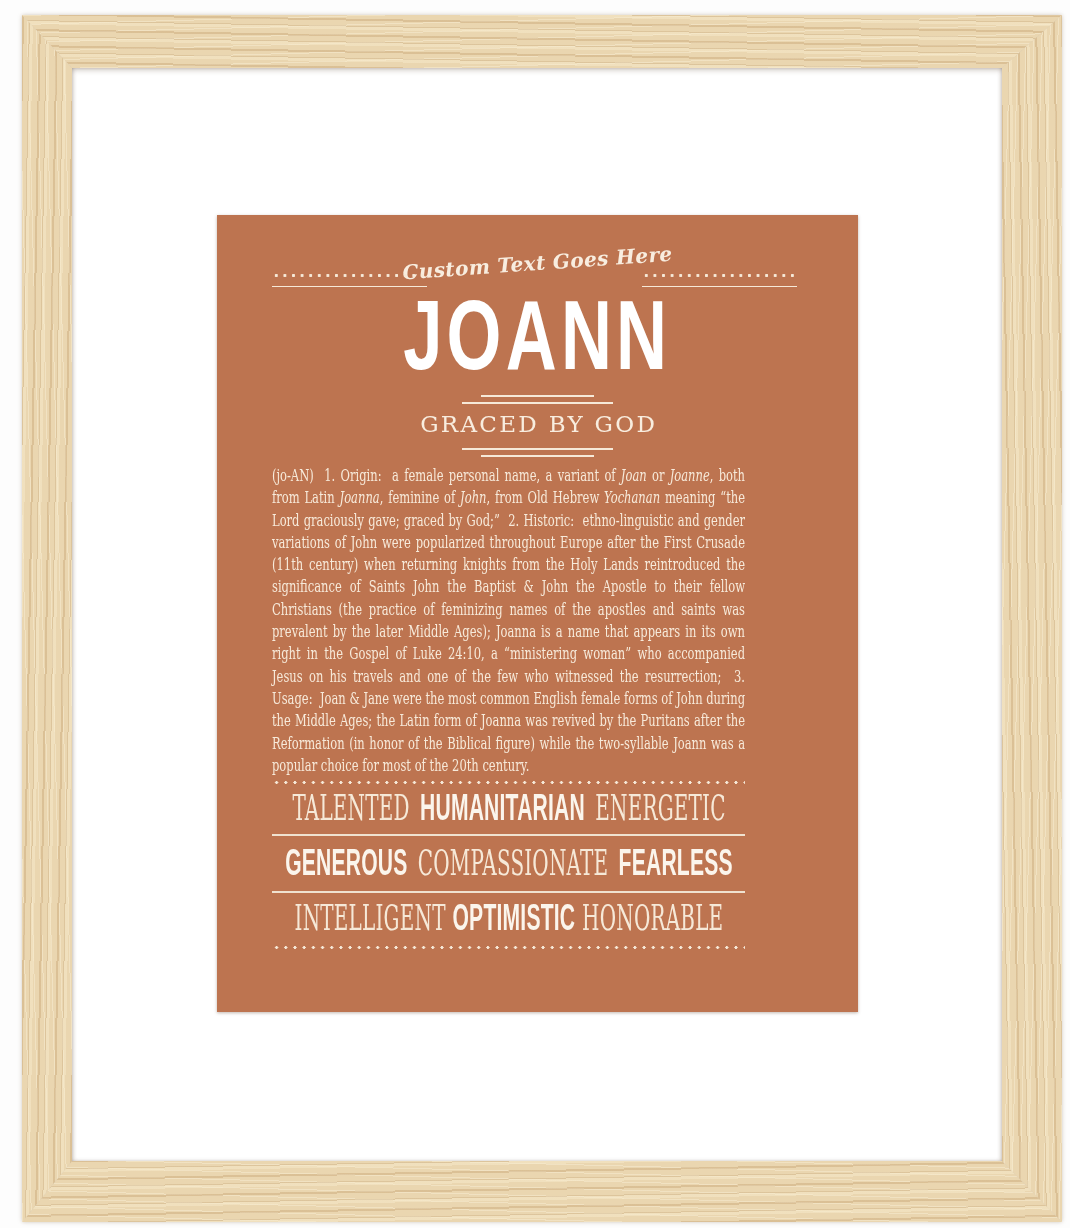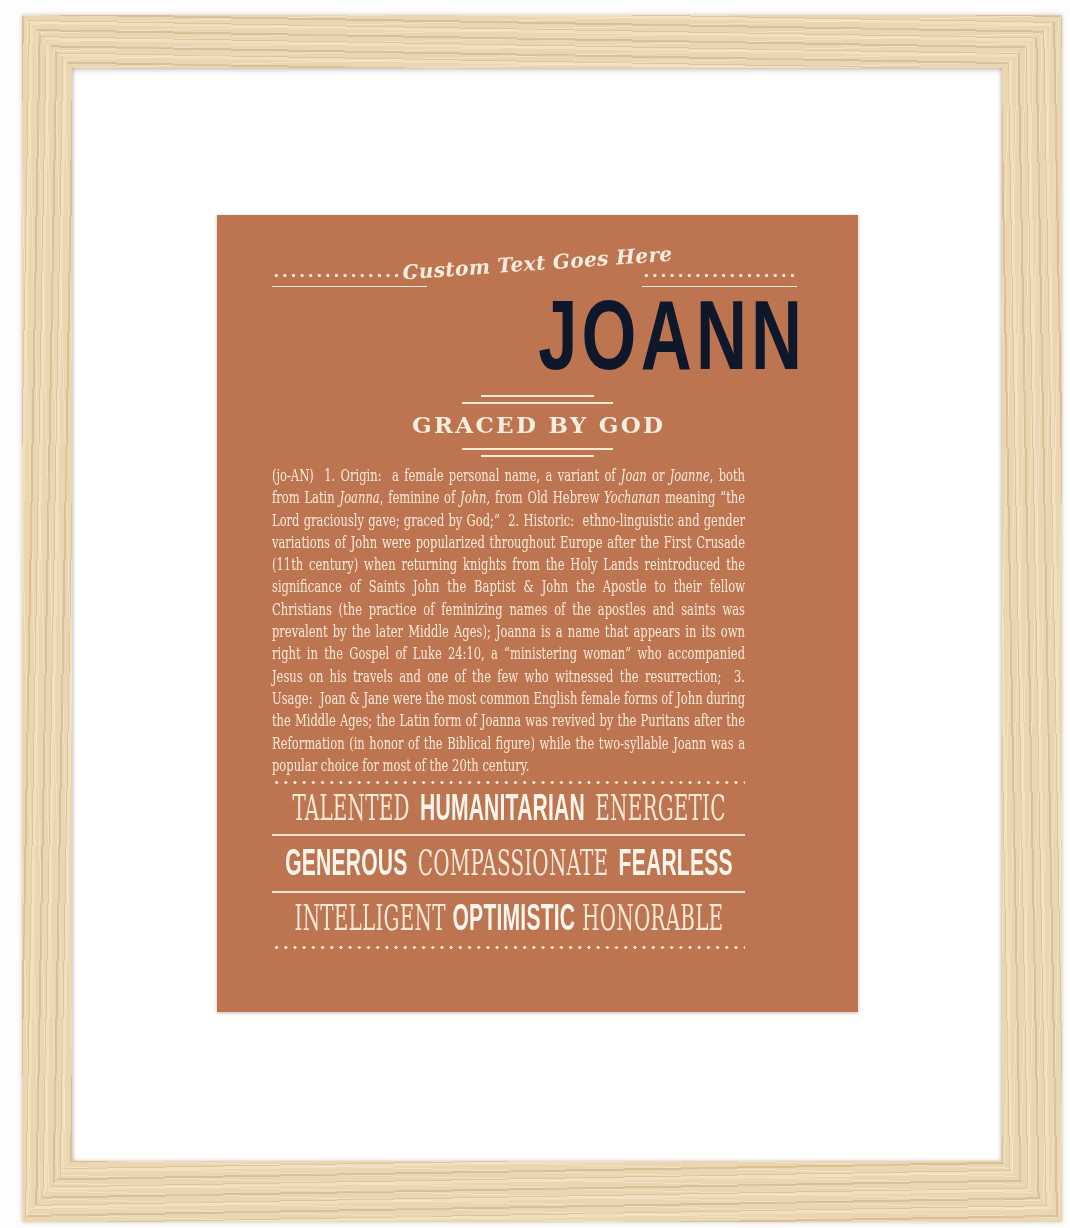--- a/index.html
+++ b/index.html
@@ -49,34 +49,34 @@
     font-family:"DejaVu Serif", serif;font-style:italic;font-weight:bold;
     font-size:20px;transform:rotate(-4deg);letter-spacing:.02em;color:#F8EDDF;}
 
   .dot-rule-cap{top:59px;height:12px;
     background-image:radial-gradient(circle 1.5px, #F6E9D8 1.35px, rgba(0,0,0,0) 1.6px);
     background-size:8.6px 3px;background-repeat:repeat-x;background-position:0 0;
     border-bottom:1.5px solid #F6E9D8;}
   .drc-left{left:55px;width:155px;}
   .drc-right{left:425px;width:155px;}
 
-  .name{left:0;right:0;top:80px;height:80px;text-align:right;line-height:80px;
+  .name{left:0;right:0;top:80px;height:80px;text-align:center;line-height:80px;
     font-family:"Liberation Sans", sans-serif;font-weight:700;font-size:98px;
-    color:#0f172a;white-space:nowrap;}
+    color:#ffffff;white-space:nowrap;}
   .name-inner{display:inline-block;transform:scaleX(.72);transform-origin:center;
     letter-spacing:.06em;}
 
   .rule{background:#F6E9D8;height:2px;}
   .dl1a{top:180px;left:264px;width:113px;}
   .dl1b{top:187px;left:245px;width:151px;}
   .dl2a{top:233px;left:245px;width:151px;}
   .dl2b{top:240px;left:264px;width:113px;}
 
   .subtitle{left:0;right:0;top:196px;text-align:center;
-    font-family:"DejaVu Serif", serif;font-size:23px;font-weight:bold;
+    font-family:"DejaVu Serif", serif;font-size:23px;font-weight:normal;
     letter-spacing:.1em;text-indent:.1em;color:#F8EDDF;}
 
   .description{left:-37px;top:250px;width:657px;
     transform:scaleX(.72);transform-origin:center top;
     font-family:"DejaVu Serif", serif;font-size:16px;line-height:22.3px;
     text-align:justify;color:#F7EADA;}
   .description em{font-style:italic;}
 
   .dot-rule{height:3px;left:55px;width:473px;
     background-image:radial-gradient(circle 1.5px, #F6E9D8 1.35px, rgba(0,0,0,0) 1.6px);

